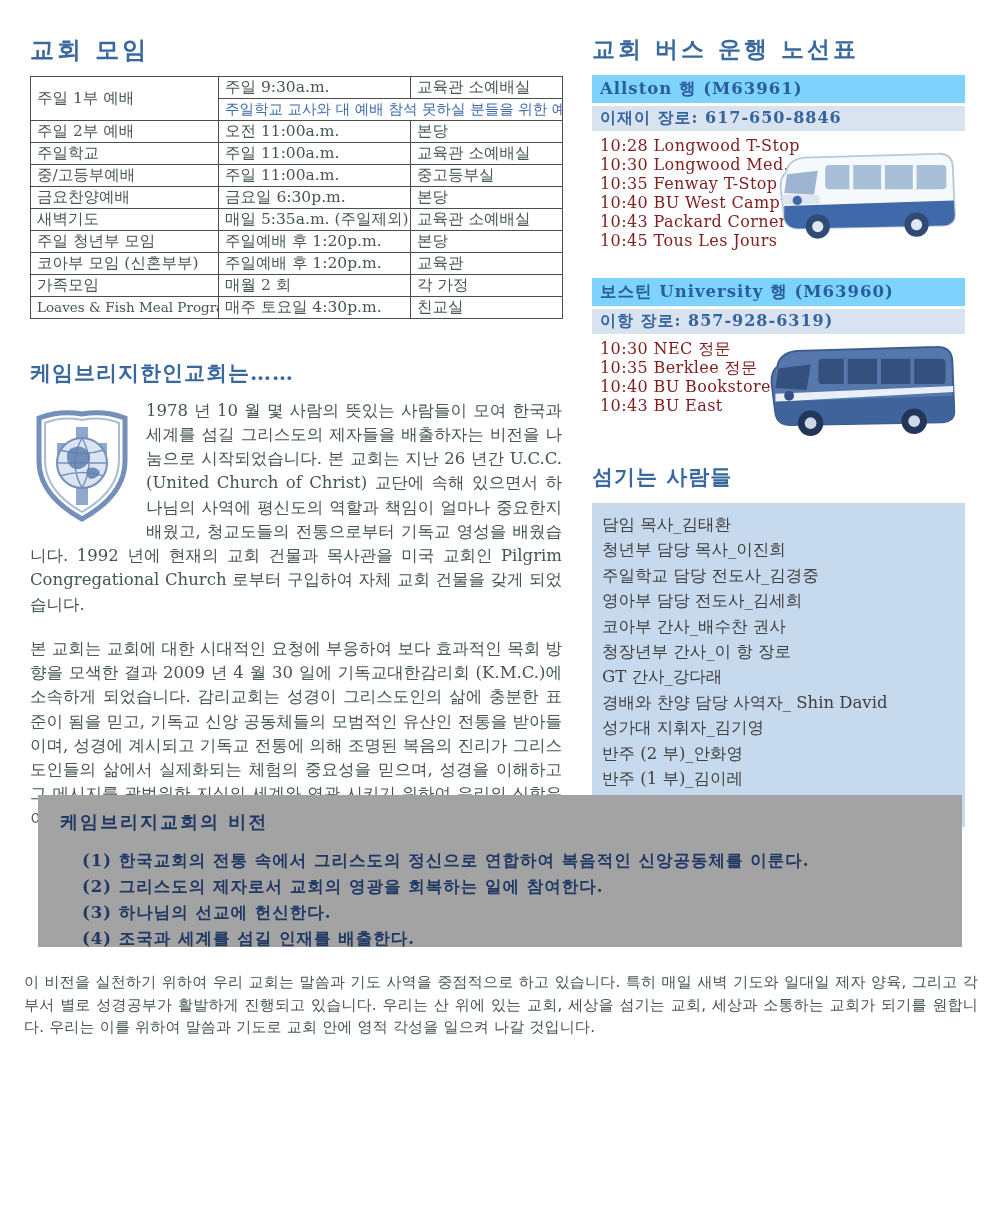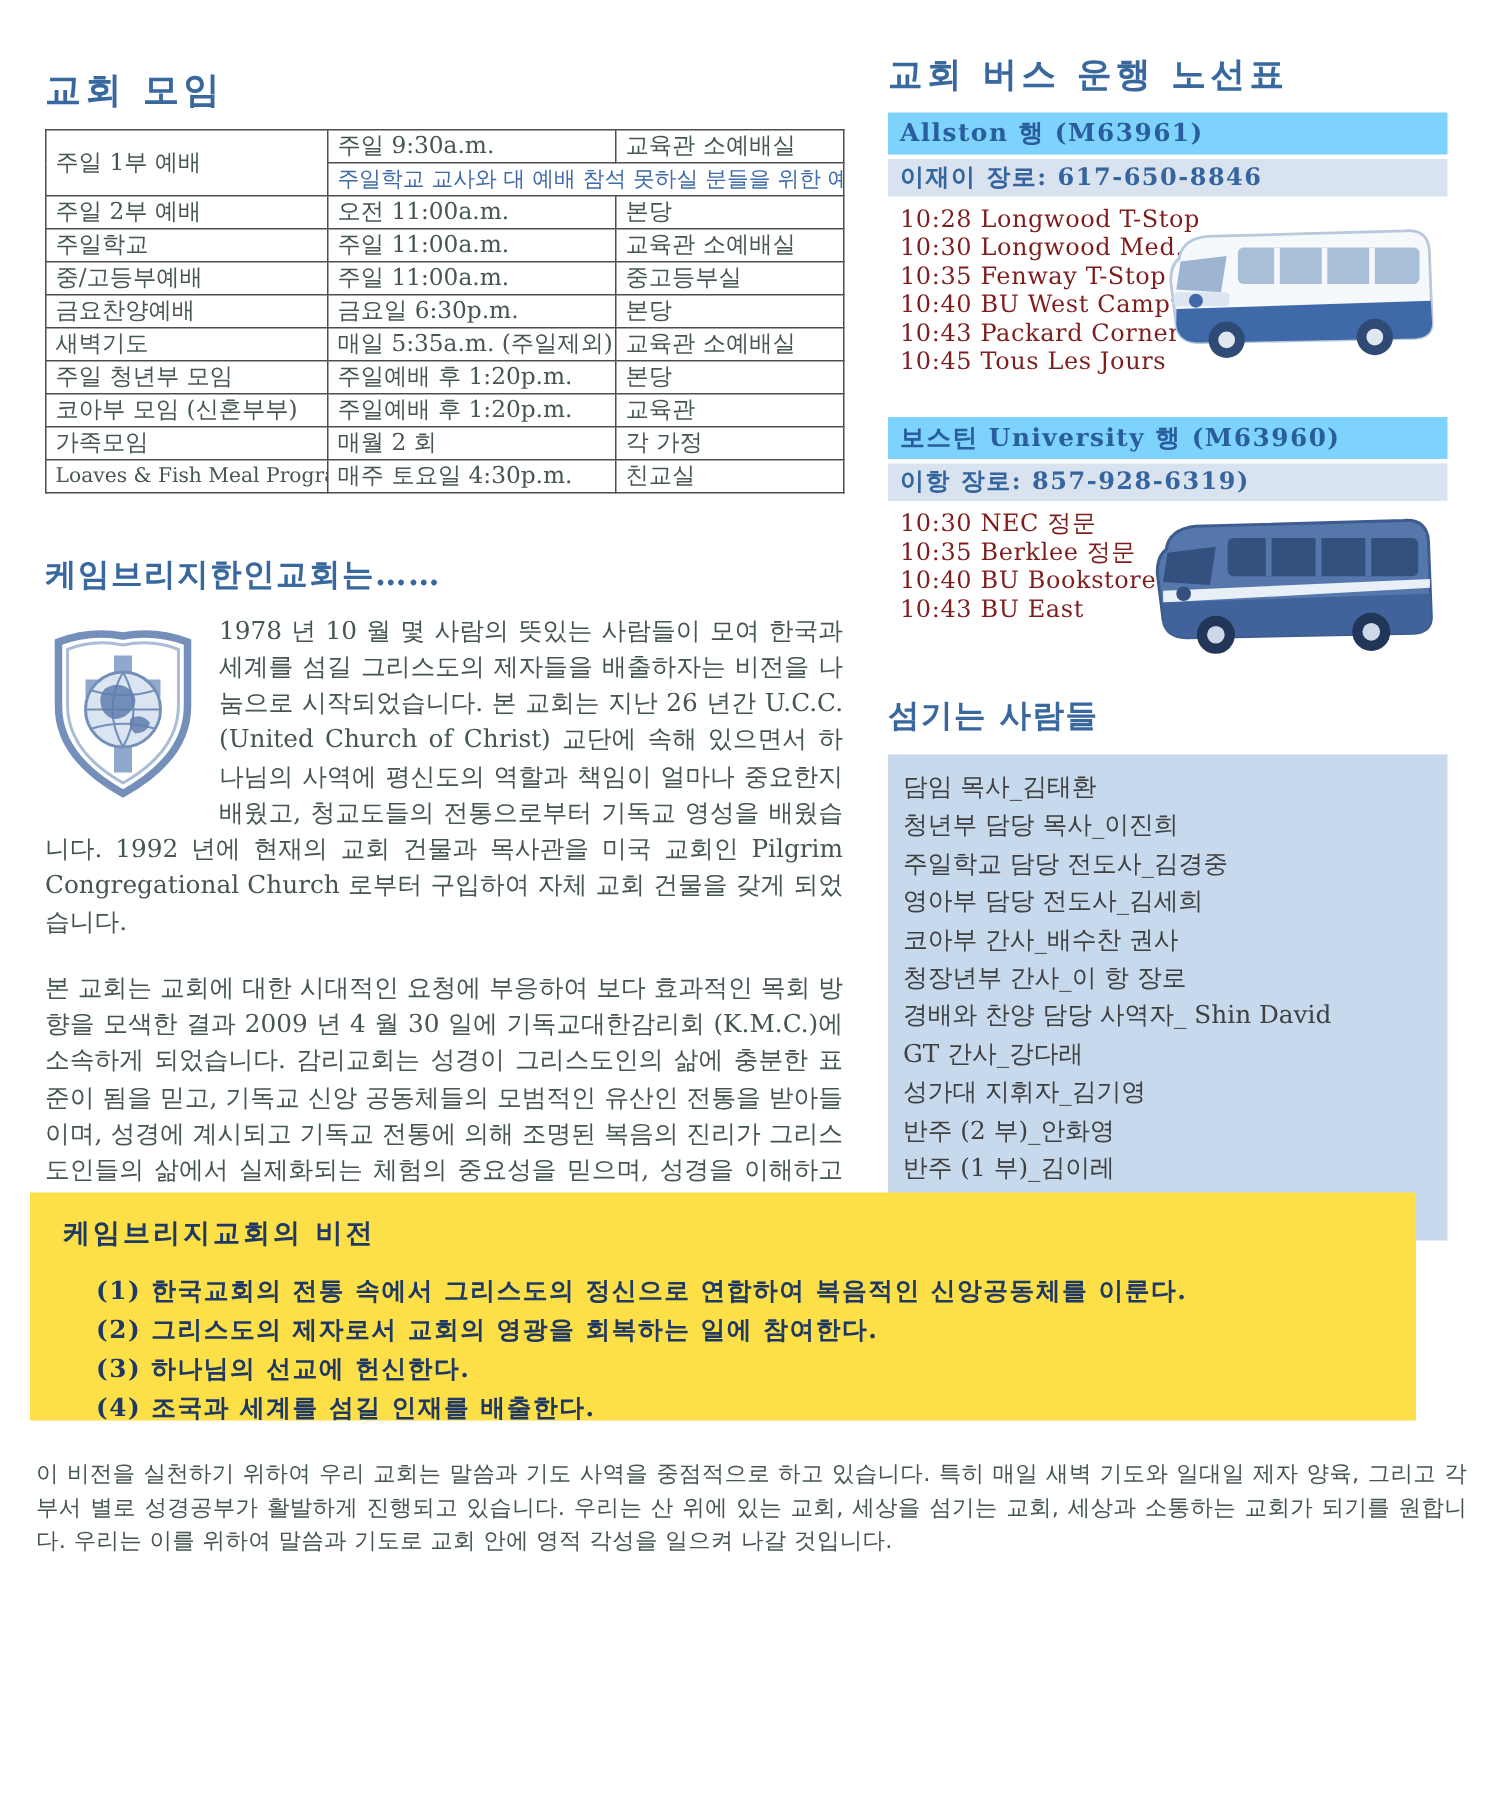--- a/index.html
+++ b/index.html
@@ -14,21 +14,21 @@
   .section-title {
     color:#39689f; font-weight:bold; font-size:24px;
     letter-spacing:3px; margin:0 0 10px 0;
   }
   .sub-title {
     color:#39689f; font-weight:bold; font-size:21px;
     letter-spacing:1px; margin:0 0 12px 0;
   }
 
   
-  .left-col { position:absolute; left:30px; top:44px; width:532px; }
+  .left-col { position:absolute; left:30px; top:34px; width:532px; }
 
   table.meetings {
     width:532px; border-collapse:collapse; table-layout:fixed;
     font-size:15.5px; color:#46574e;
   }
   table.meetings td {
     border:1px solid #4d4d4d; padding:0 6px; height:20.5px;
     white-space:nowrap; overflow:hidden;
   }
   td.note-cell { color:#3f6ba8; font-size:14.5px; }
@@ -56,22 +56,22 @@
   .van { position:absolute; right:0; }
   .van1 { top:8px; width:205px; height:108px; }
   .van2 { top:-2px; width:215px; height:112px; }
   .route-block { margin-bottom:14px; }
   .servants-title { margin-top:10px; }
   .servants-box { background:#c6d9ed; padding:9px 10px 10px 10px; }
   .servant { color:#404040; font-size:16.5px; line-height:25.4px; white-space:nowrap; }
 
   
   .vision-box {
-    position:absolute; left:20px; top:795px; width:924px; height:152px;
-    background:#fde047; box-sizing:border-box; padding:15px 18px 0 22px;
+    position:absolute; left:38px; top:795px; width:924px; height:152px;
+    background:#a3a3a3; box-sizing:border-box; padding:15px 18px 0 22px;
   }
   .vision-title {
     color:#1f3864; font-weight:bold; font-size:18px;
     letter-spacing:2px; margin:0 0 14px 0;
   }
   .vision-item {
     color:#1f3864; font-weight:bold; font-size:16.5px;
     line-height:26px; margin-left:22px; letter-spacing:1px;
   }
 
@@ -233,22 +233,22 @@
     </div>
 
     <h2 class="sub-title servants-title">섬기는 사람들</h2>
     <div class="servants-box">
       <div class="servant">담임 목사_김태환</div>
       <div class="servant">청년부 담당 목사_이진희</div>
       <div class="servant">주일학교 담당 전도사_김경중</div>
       <div class="servant">영아부 담당 전도사_김세희</div>
       <div class="servant">코아부 간사_배수찬 권사</div>
       <div class="servant">청장년부 간사_이 항 장로</div>
+      <div class="servant">GT 간사_강다래</div>
       <div class="servant">경배와 찬양 담당 사역자_ Shin David</div>
-      <div class="servant">GT 간사_강다래</div>
       <div class="servant">성가대 지휘자_김기영</div>
       <div class="servant">반주 (2 부)_안화영</div>
       <div class="servant">반주 (1 부)_김이레</div>
       <div class="servant">오르간 (2 부)_이기옥</div>
     </div>
   </div>
 
   <div class="vision-box">
     <div class="vision-title">케임브리지교회의 비전</div>
     <div class="vision-item">(1) 한국교회의 전통 속에서 그리스도의 정신으로 연합하여 복음적인 신앙공동체를 이룬다.</div>

